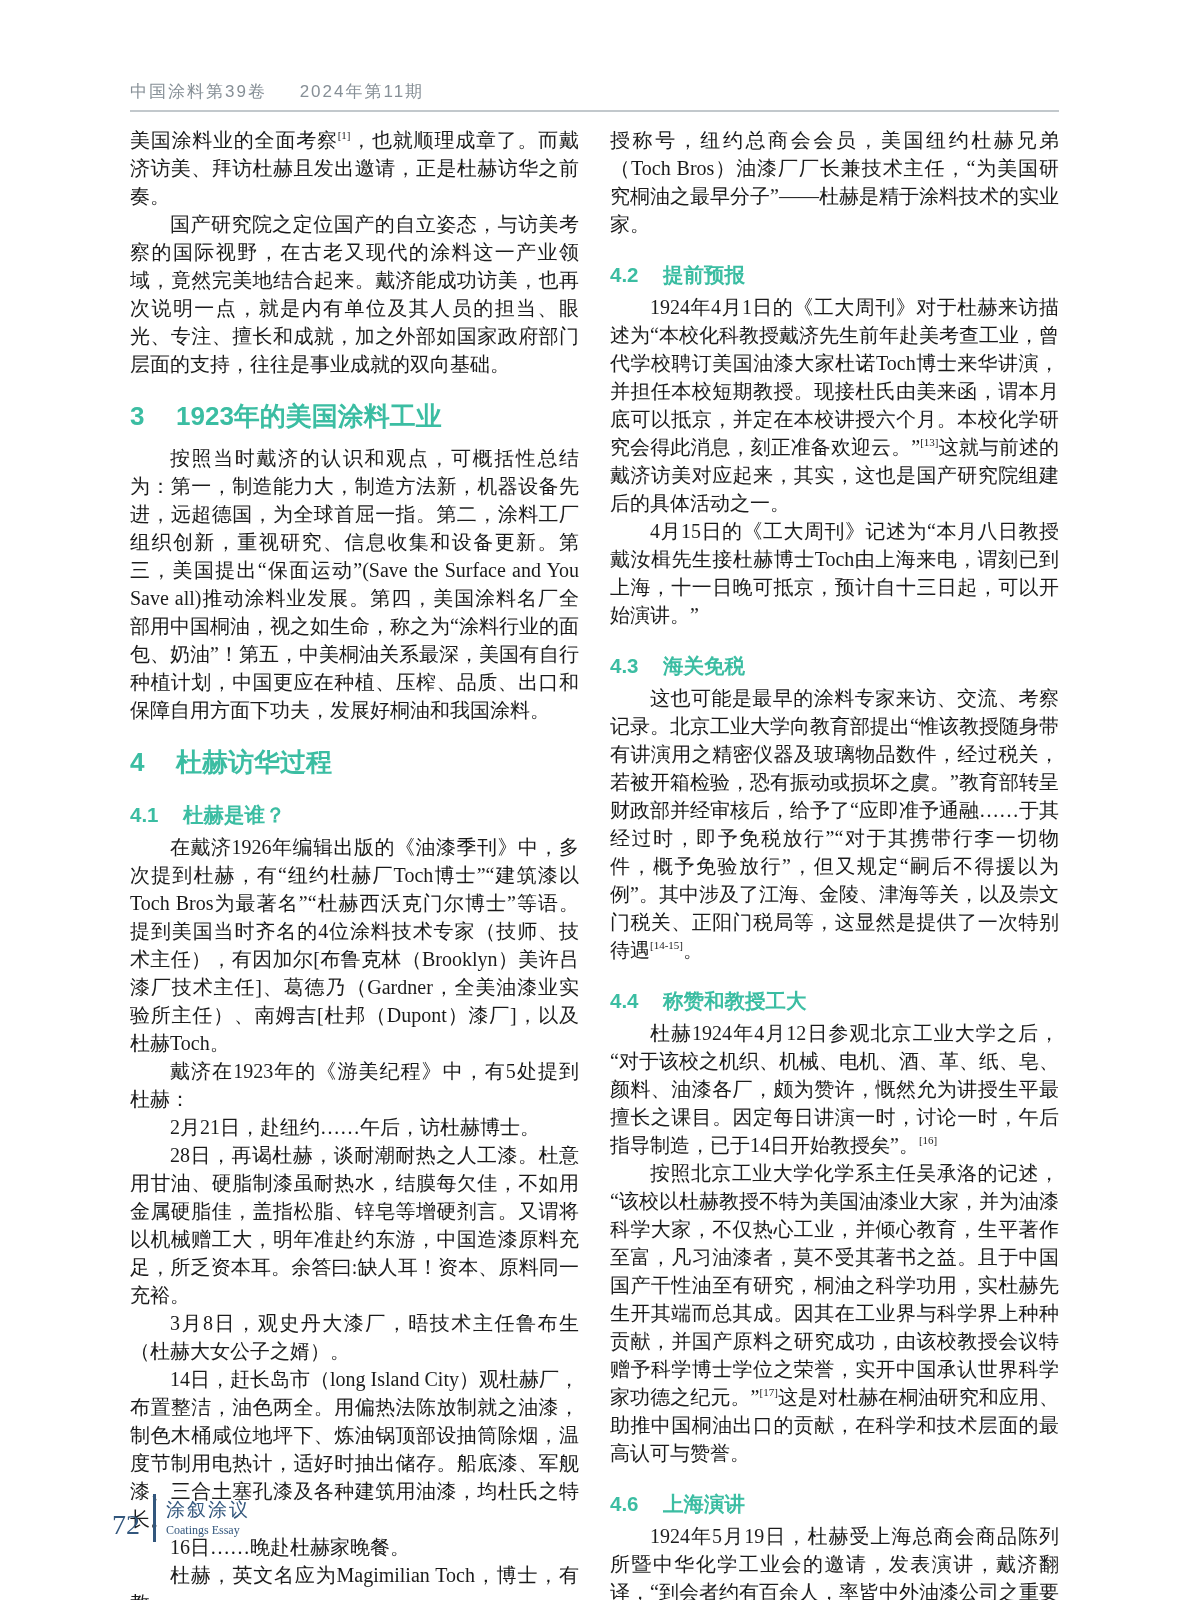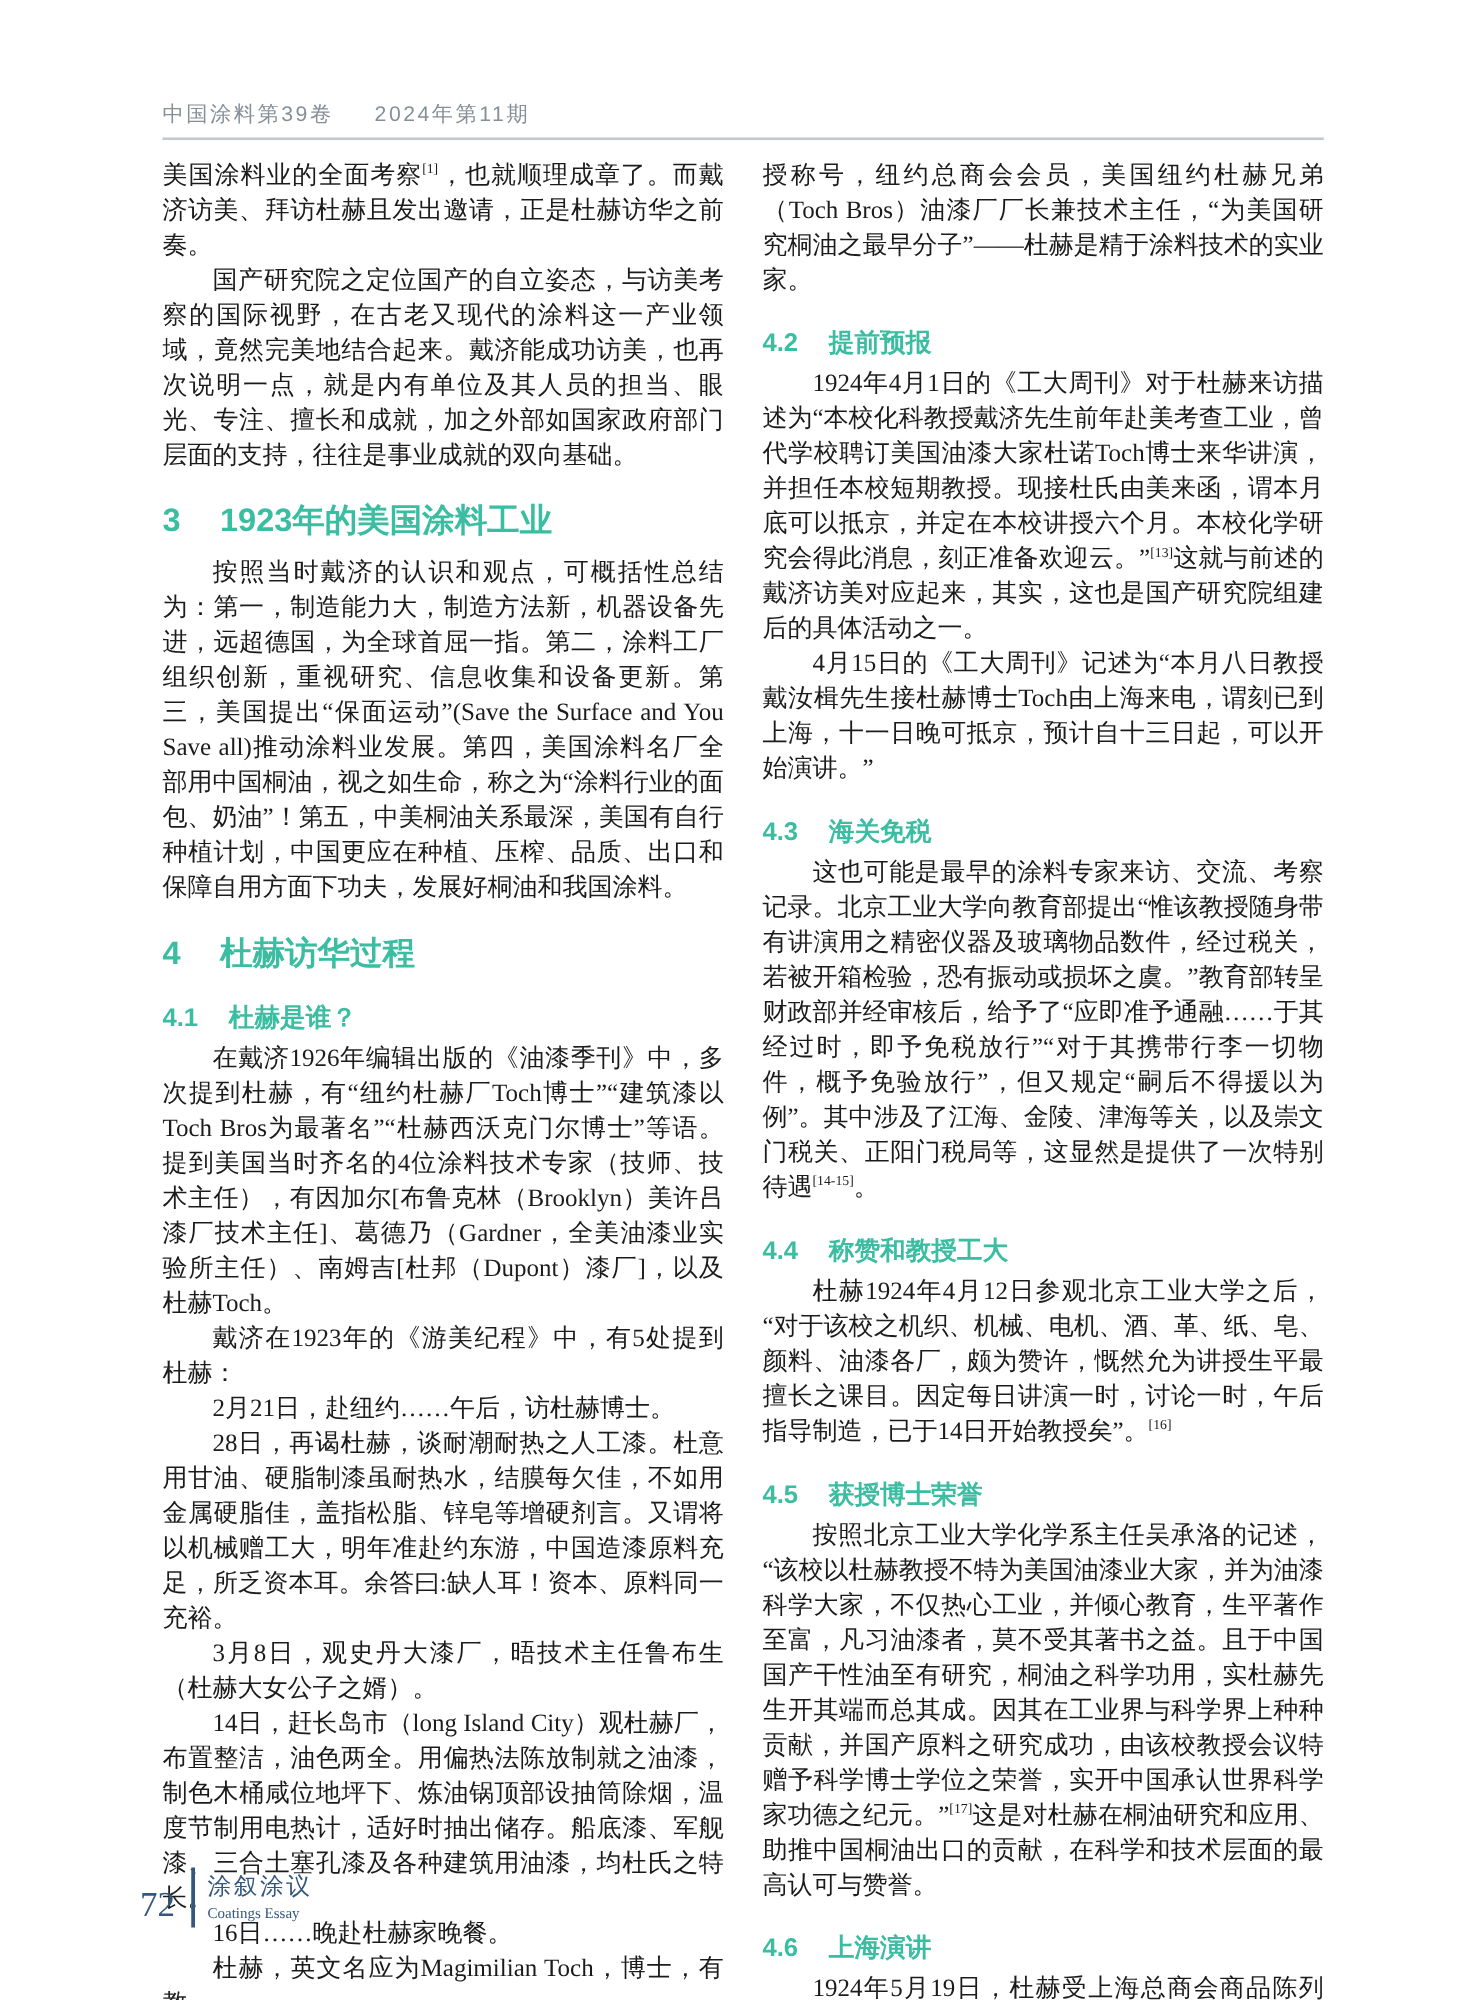--- a/index.html
+++ b/index.html
@@ -102,21 +102,20 @@
       </div>
     <div class="col">
         <p class="para flush"><span>授称号，纽约总商会会员，美国纽约杜赫兄弟（Toch Bros）油漆厂厂长兼技术主任，“为美国研究桐油之最早分子”——杜赫是精于涂料技术的实业家。</span></p>
         <div class="h3"><span class="hnum">4.2</span><span>提前预报</span></div>
         <p class="para"><span>1924年4月1日的《工大周刊》对于杜赫来访描述为“本校化科教授戴济先生前年赴美考查工业，曾代学校聘订美国油漆大家杜诺Toch博士来华讲演，并担任本校短期教授。现接杜氏由美来函，谓本月底可以抵京，并定在本校讲授六个月。本校化学研究会得此消息，刻正准备欢迎云。”</span><sup>[13]</sup><span>这就与前述的戴济访美对应起来，其实，这也是国产研究院组建后的具体活动之一。</span></p>
         <p class="para"><span>4月15日的《工大周刊》记述为“本月八日教授戴汝楫先生接杜赫博士Toch由上海来电，谓刻已到上海，十一日晚可抵京，预计自十三日起，可以开始演讲。”</span></p>
         <div class="h3"><span class="hnum">4.3</span><span>海关免税</span></div>
         <p class="para"><span>这也可能是最早的涂料专家来访、交流、考察记录。北京工业大学向教育部提出“惟该教授随身带有讲演用之精密仪器及玻璃物品数件，经过税关，若被开箱检验，恐有振动或损坏之虞。”教育部转呈财政部并经审核后，给予了“应即准予通融……于其经过时，即予免税放行”“对于其携带行李一切物件，概予免验放行”，但又规定“嗣后不得援以为例”。其中涉及了江海、金陵、津海等关，以及崇文门税关、正阳门税局等，这显然是提供了一次特别待遇</span><sup>[14-15]</sup><span>。</span></p>
         <div class="h3"><span class="hnum">4.4</span><span>称赞和教授工大</span></div>
         <p class="para"><span>杜赫1924年4月12日参观北京工业大学之后，“对于该校之机织、机械、电机、酒、革、纸、皂、颜料、油漆各厂，颇为赞许，慨然允为讲授生平最擅长之课目。因定每日讲演一时，讨论一时，午后指导制造，已于14日开始教授矣”。</span><sup>[16]</sup></p>
-        <div class="h3"><span class="hnum">4.5</span><span>获授博士荣誉</span></div>
         <p class="para"><span>按照北京工业大学化学系主任吴承洛的记述，“该校以杜赫教授不特为美国油漆业大家，并为油漆科学大家，不仅热心工业，并倾心教育，生平著作至富，凡习油漆者，莫不受其著书之益。且于中国国产干性油至有研究，桐油之科学功用，实杜赫先生开其端而总其成。因其在工业界与科学界上种种贡献，并国产原料之研究成功，由该校教授会议特赠予科学博士学位之荣誉，实开中国承认世界科学家功德之纪元。”</span><sup>[17]</sup><span>这是对杜赫在桐油研究和应用、助推中国桐油出口的贡献，在科学和技术层面的最高认可与赞誉。</span></p>
         <div class="h3"><span class="hnum">4.6</span><span>上海演讲</span></div>
         <p class="para"><span>1924年5月19日，杜赫受上海总商会商品陈列所暨中华化学工业会的邀请，发表演讲，戴济翻译，“到会者约有百余人，率皆中外油漆公司之重要职员及化学专家。”</span></p>
       </div>
   </div>
 
   <div class="footer">
     <span class="footer-page">72</span>
     <span class="footer-bar"></span>
     <span class="footer-text">

